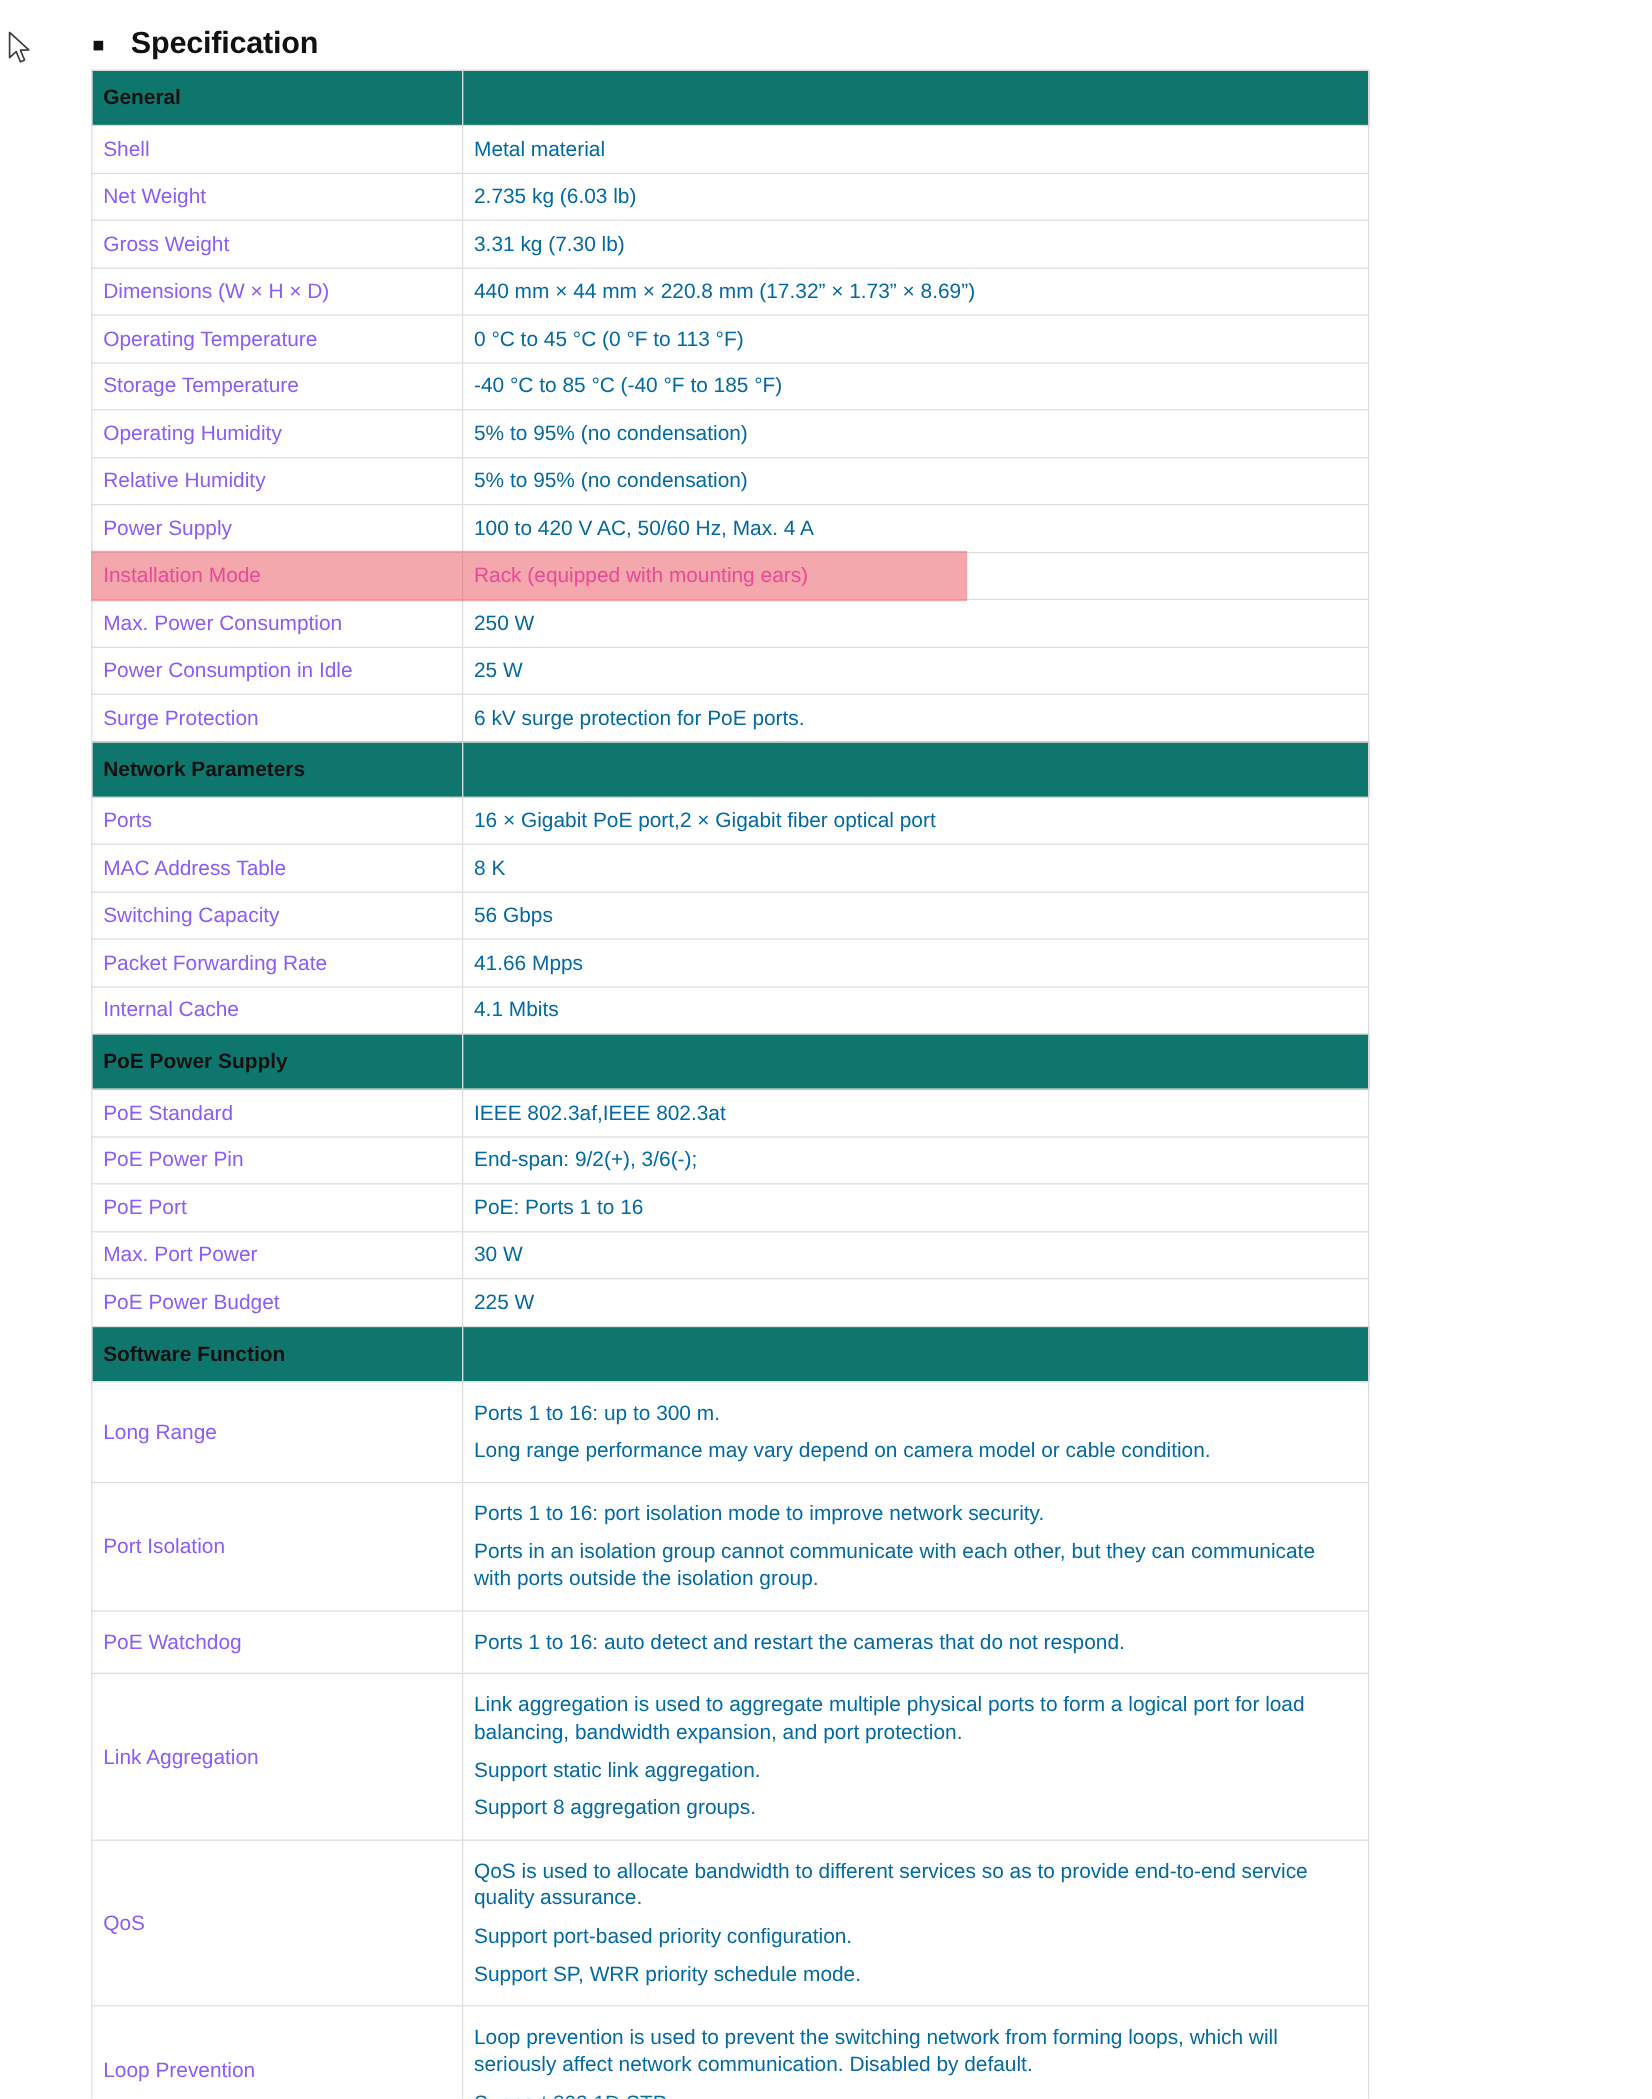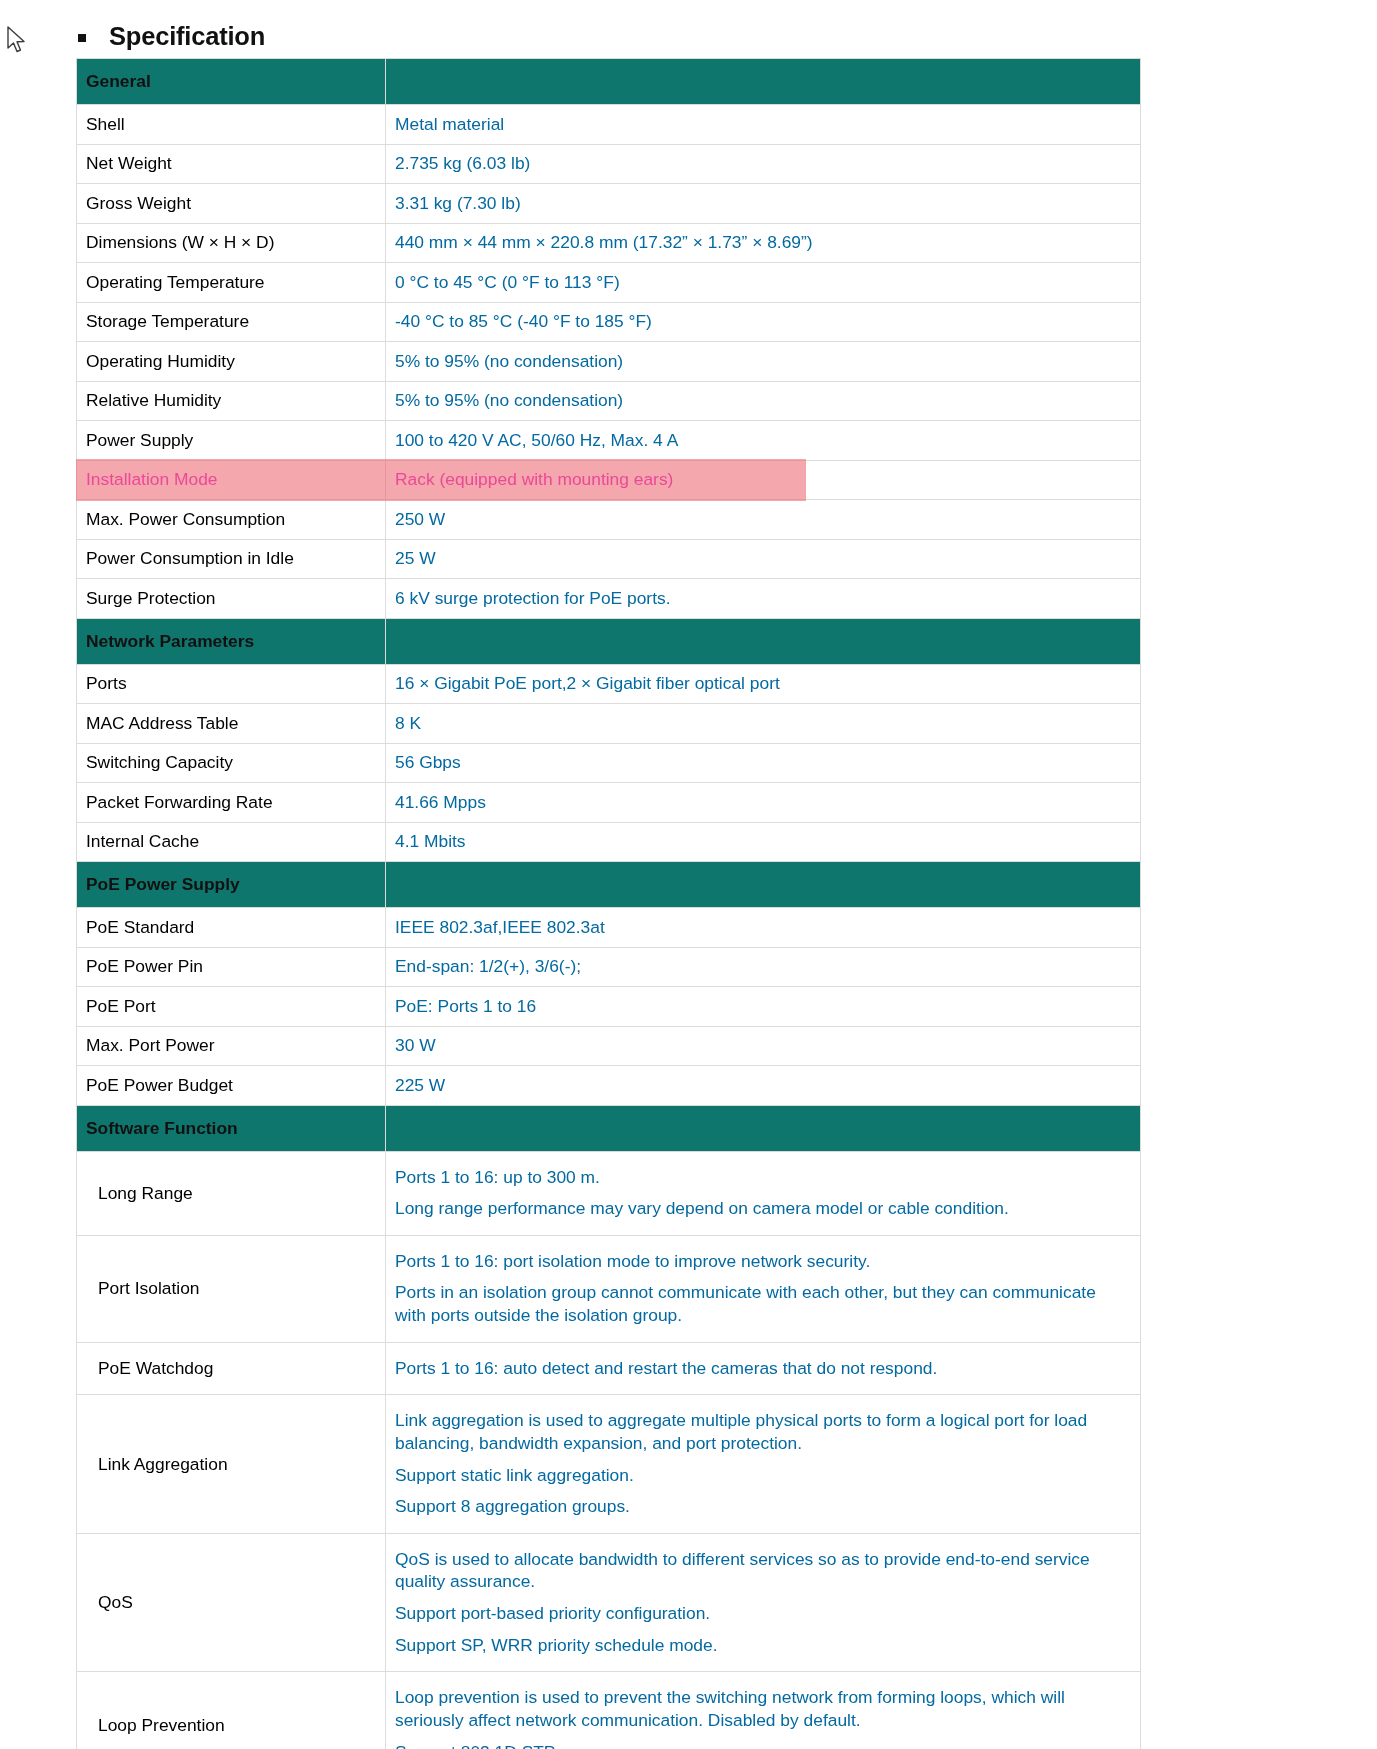--- a/index.html
+++ b/index.html
@@ -87,30 +87,30 @@
   tr.section-row td.sec-blank {
     padding: 0;
   }
 
   
   tr.data-row td {
     height: 32.5px;
   }
   td.label-cell {
     padding: 3px 10px 3px 9px;
-    color: #000000;
+    color: #8b5cf6;
   }
   td.value-cell {
     padding: 3px 10px 3px 9px;
     color: #0369a1;
   }
 
   
   tr.multi-row td.label-cell {
-    padding: 4px 10px 4px 21px;
+    padding: 4px 10px 4px 9px;
     margin-left: 44px;
   }
   tr.multi-row td.value-cell {
     padding: 10px 10px 10px 9px;
   }
   tr.multi-row td.value-cell p {
     margin: 0 0 0 0;
     padding: 4px 0 5px 0;
     line-height: 1.3;
   }
@@ -246,21 +246,21 @@
         <tr class="section-row">
           <td>PoE Power Supply</td>
           <td class="sec-blank"></td>
         </tr>
         <tr class="data-row">
           <td class="label-cell">PoE Standard</td>
           <td class="value-cell">IEEE 802.3af,IEEE 802.3at</td>
         </tr>
         <tr class="data-row">
           <td class="label-cell">PoE Power Pin</td>
-          <td class="value-cell">End-span: 1/2(+), 3/6(-);</td>
+          <td class="value-cell">End-span: 9/2(+), 3/6(-);</td>
         </tr>
         <tr class="data-row">
           <td class="label-cell">PoE Port</td>
           <td class="value-cell">PoE: Ports 1 to 16</td>
         </tr>
         <tr class="data-row">
           <td class="label-cell">Max. Port Power</td>
           <td class="value-cell">30 W</td>
         </tr>
         <tr class="data-row">

